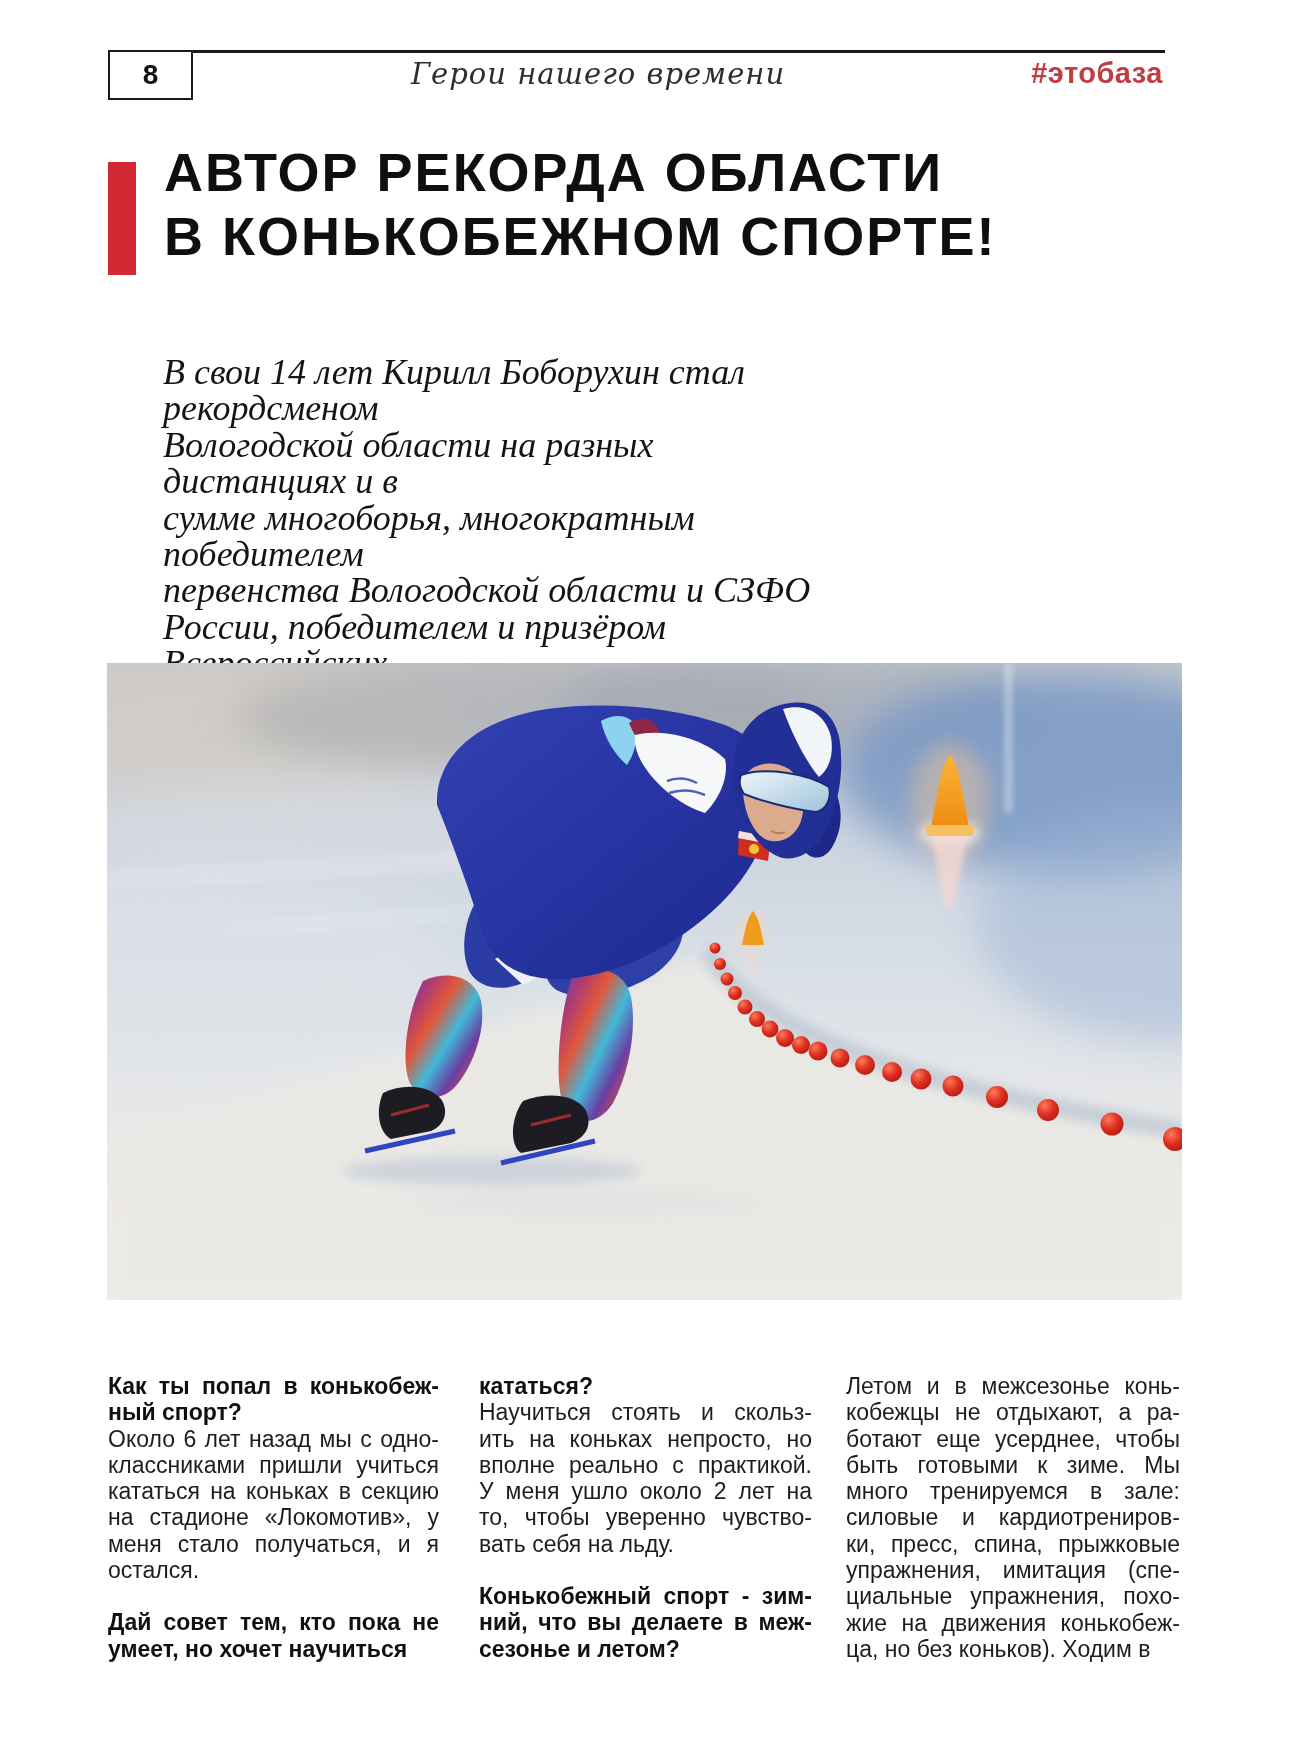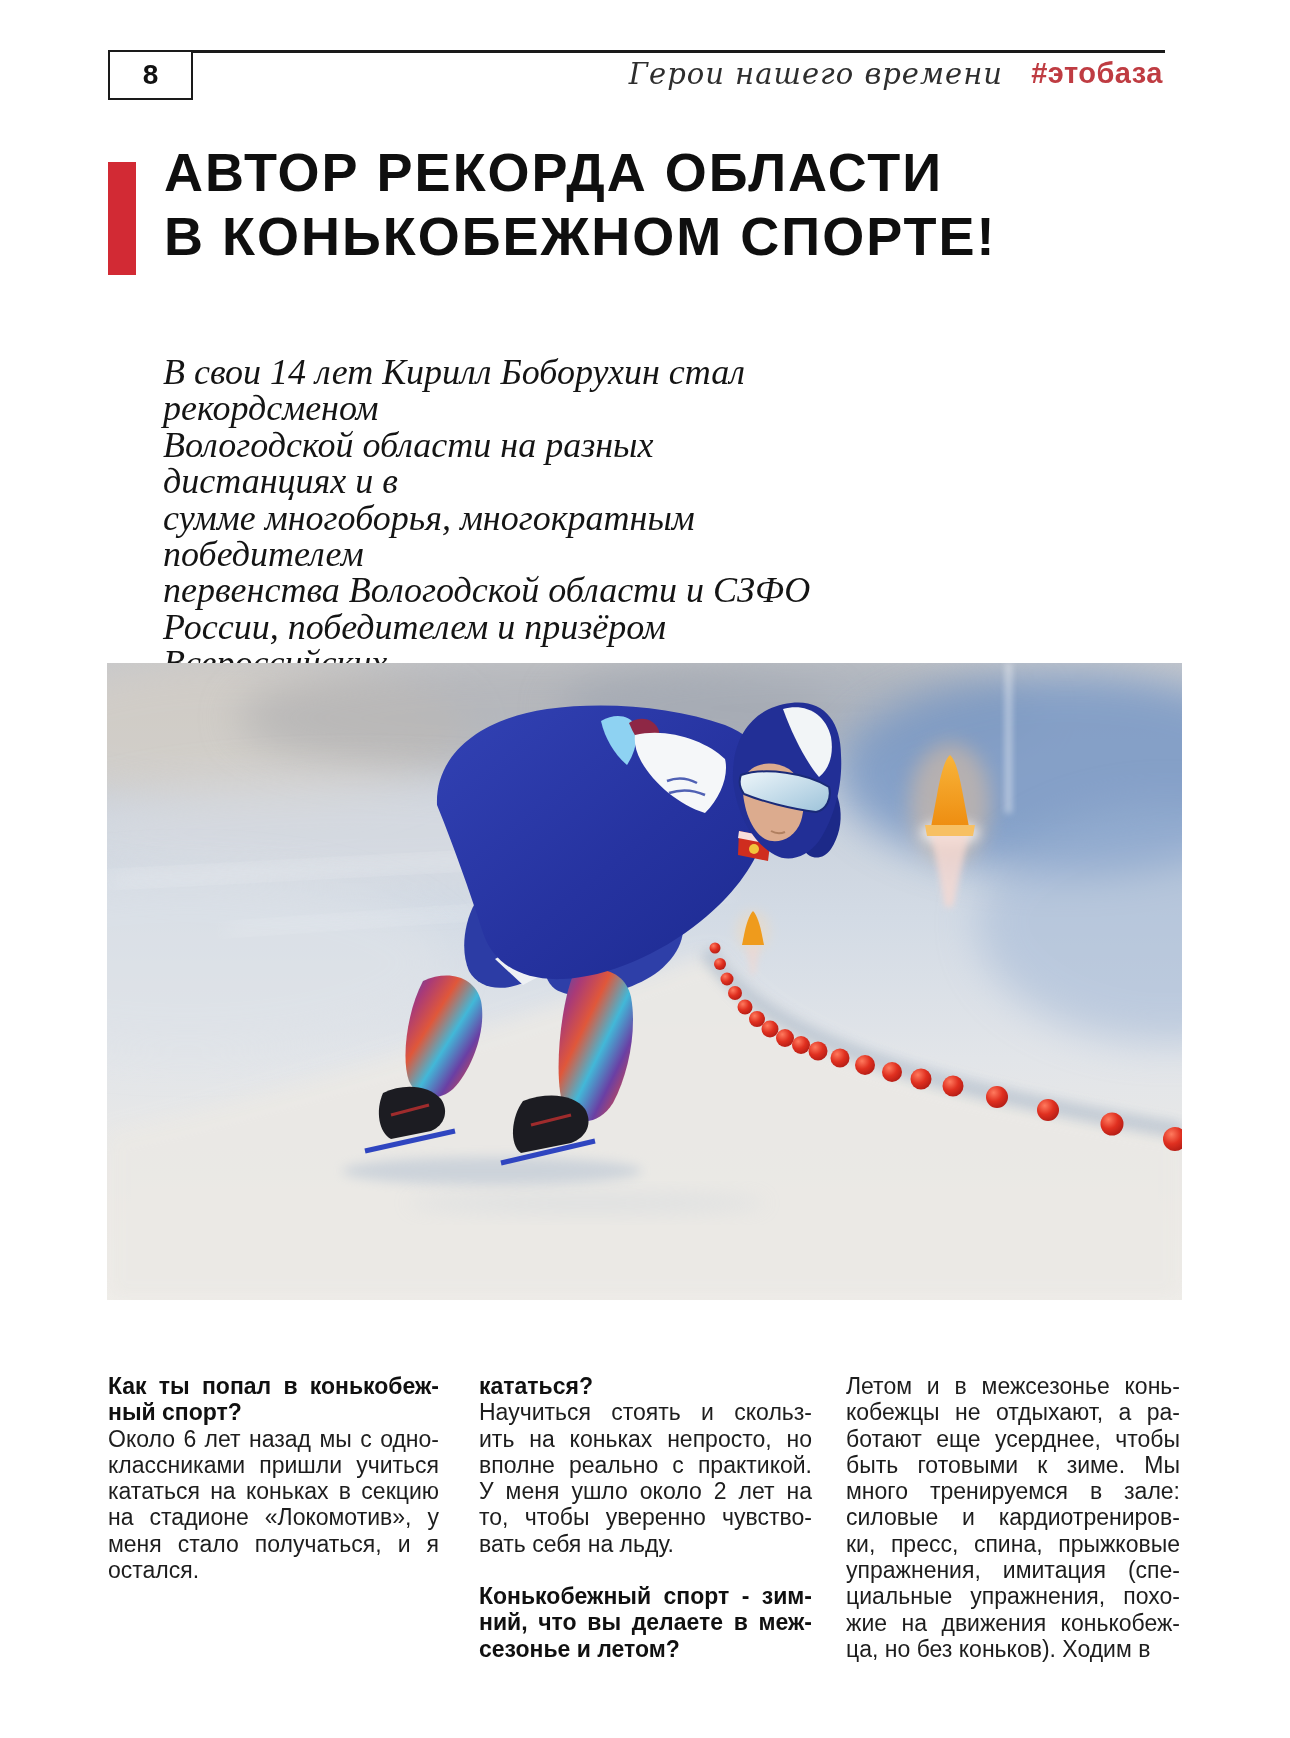--- a/index.html
+++ b/index.html
@@ -9,21 +9,21 @@
   }
   
   .pagenum-box{
     position:absolute;left:108px;top:50px;width:85px;height:50px;
     border:2px solid #1a1a1a;box-sizing:border-box;
     display:flex;align-items:center;justify-content:center;
     font-size:28px;font-weight:700;color:#111;
   }
   .top-rule{position:absolute;left:193px;top:50px;width:972px;height:3px;background:#1a1a1a;}
   .section-title{
-    position:absolute;left:193px;top:57px;width:810px;text-align:right;
+    position:absolute;left:193px;top:57px;width:810px;text-align:center;
     font-family:"DejaVu Serif","Liberation Serif",serif;
     font-style:italic;font-size:29px;color:#2e2e2e;letter-spacing:1px;
   }
   .hashtag{
     position:absolute;right:127px;top:57px;
     font-size:29px;font-weight:700;color:#bf3c42;letter-spacing:0.5px;text-align:center;
   }
   
   .accent-bar{position:absolute;left:108px;top:162px;width:28px;height:113px;background:#d22a34;}
   .headline{
@@ -232,20 +232,24 @@
       <div class="line">ный спорт?</div>
     </div>
     <div class="block normal">
       <div class="line j">Около 6 лет назад мы с одно-</div>
       <div class="line j">классниками пришли учиться</div>
       <div class="line j">кататься на коньках в секцию</div>
       <div class="line j">на стадионе «Локомотив», у</div>
       <div class="line j">меня стало получаться, и я</div>
       <div class="line">остался.</div>
     </div>
+    <div class="block bold gap">
+      <div class="line j">Дай совет тем, кто пока не</div>
+      <div class="line">умеет, но хочет научиться</div>
+    </div>
   </div>
 <div class="col col-2">
     <div class="block bold">
       <div class="line">кататься?</div>
     </div>
     <div class="block normal">
       <div class="line j">Научиться стоять и скольз-</div>
       <div class="line j">ить на коньках непросто, но</div>
       <div class="line j">вполне реально с практикой.</div>
       <div class="line j">У меня ушло около 2 лет на</div>

